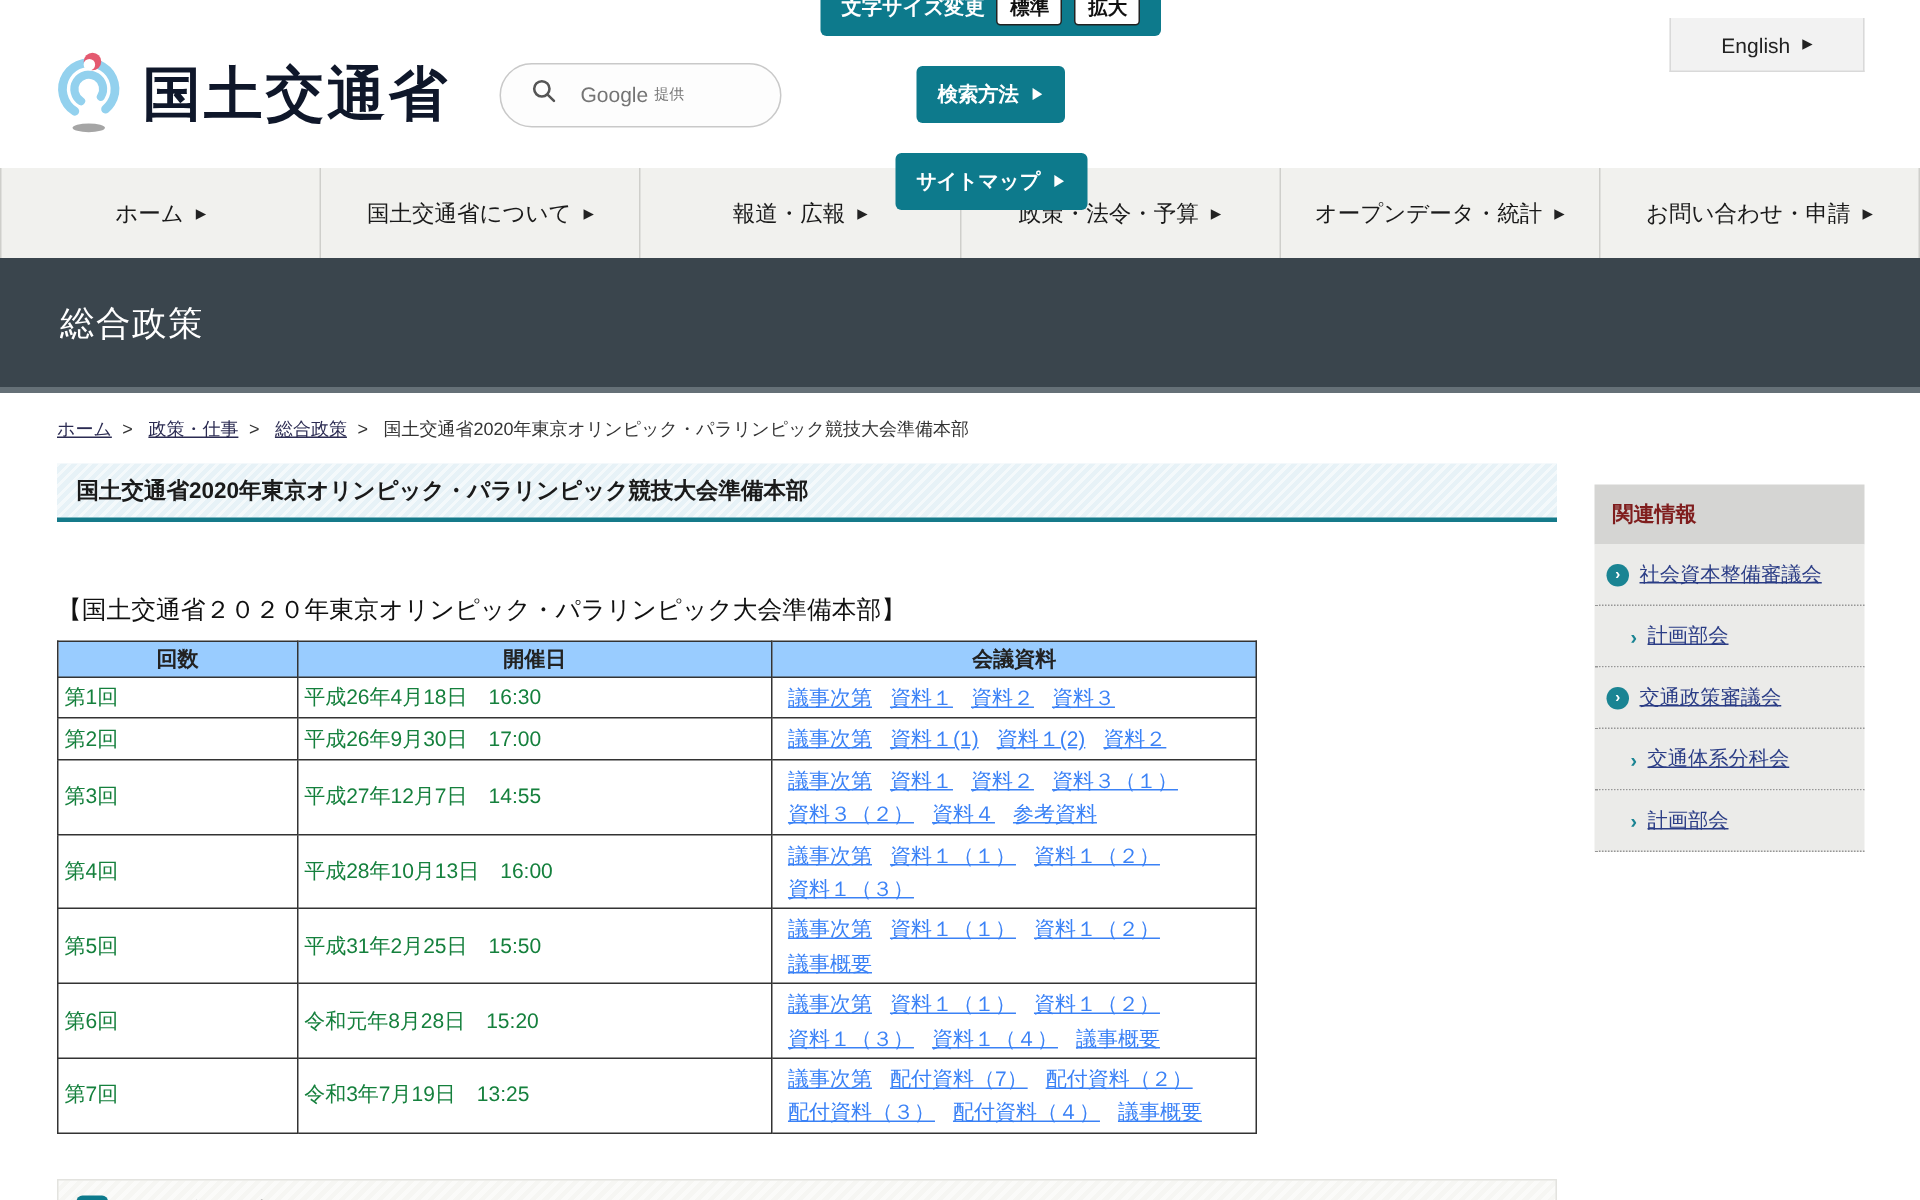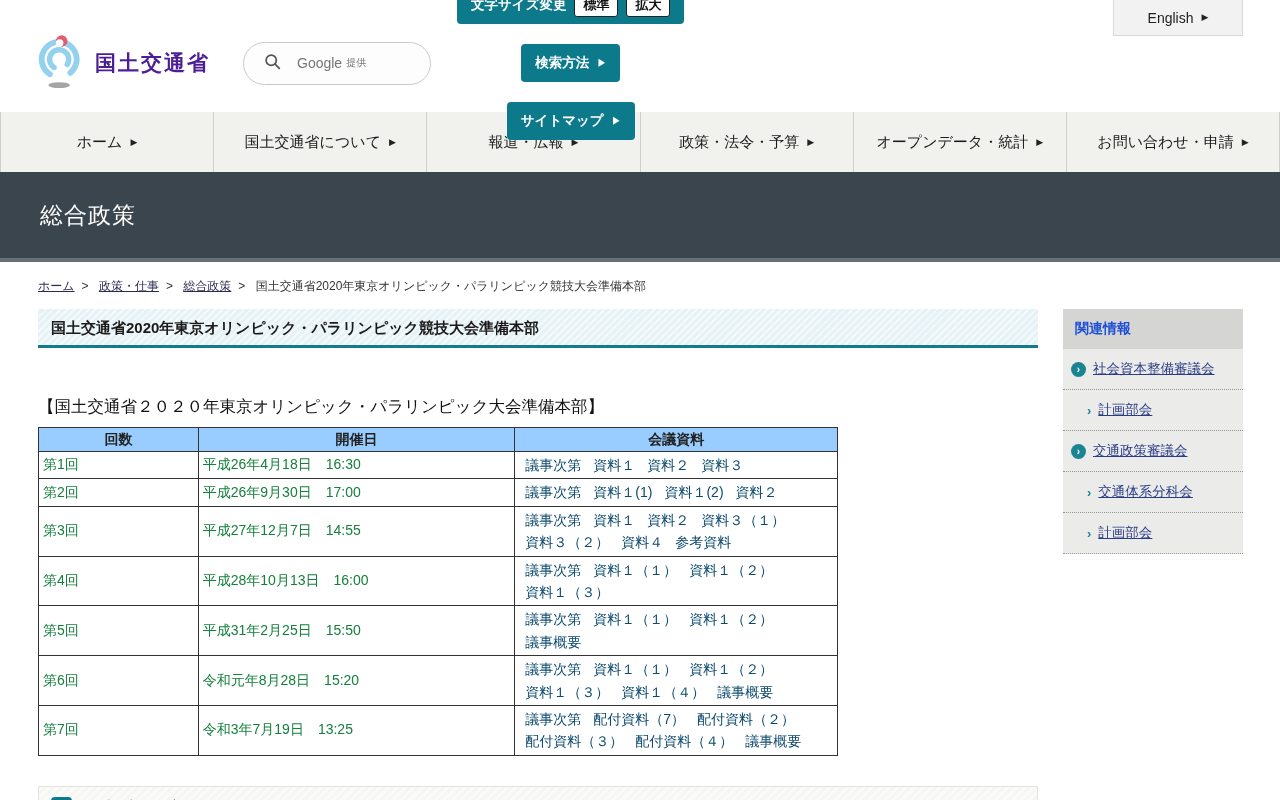--- a/index.html
+++ b/index.html
@@ -1,26 +1,26 @@
 <!DOCTYPE html>
 <html lang="ja"><head>
 <meta charset="utf-8">
 <style>
   * { margin:0; padding:0; box-sizing:border-box; }
   html,body { width:1280px; height:800px; overflow:hidden; background:#fff;
     font-family:"Liberation Sans","DejaVu Sans",sans-serif; color:#222; }
 
   
   .top-header { position:relative; height:112px; background:#fff; }
-  .english-btn { position:absolute; top:0; right:37px; width:130px; height:36px;
+  .english-btn { position:absolute; top:12px; right:37px; width:130px; height:36px;
     background:#f2f2f2; border:1px solid #d9d9d9; border-top:none; display:flex;
     align-items:center; justify-content:center; gap:8px; font-size:14px; color:#222; cursor:pointer; }
   .header-row { display:flex; align-items:center; height:112px; padding:14px 0 0 35px; }
   .logo { display:flex; align-items:center; gap:10px; cursor:pointer; }
-  .logo-text { font-size:21px; font-weight:bold; letter-spacing:2px; color:#4c1d95; }
+  .logo-text { font-size:39px; font-weight:bold; letter-spacing:2px; color:#0f172a; }
   .search-pill { margin-left:33px; width:188px; height:43px; border:1px solid #c9c9c9;
     border-radius:22px; background:#fdfdfd; display:flex; align-items:center; padding:0 14px 0 20px; cursor:pointer; }
   .search-pill .prov { color:#757575; font-size:14px; margin-left:16px; }
   .search-pill .prov-note { color:#757575; font-size:10px; margin-left:4px; }
   .hbtns { display:flex; align-items:center; margin-left:26px; gap:20px;flex-direction:column; }
   .tealbtn { background:#0d7a8c; color:#fff; border:none; border-radius:4px; height:38px;
     display:flex; align-items:center; justify-content:center; gap:8px; font-size:13.5px;
     font-weight:bold; padding:0 14px; cursor:pointer; }
   .chip { background:#fff; color:#111; border:1px solid #222; border-radius:3px;
     font-size:13px; font-weight:bold; padding:2px 8px; }
@@ -52,34 +52,34 @@
     color:#1a1a1a; background:#e7f2f7;
     background-image:repeating-linear-gradient(135deg, rgba(255,255,255,.55) 0 2px, rgba(255,255,255,0) 2px 5px);
     border-bottom:3px solid #157a8a; }
 
   .section-heading { margin-top:48px; font-size:16.5px; color:#111; }
 
   table.meeting { margin-top:9px; border-collapse:collapse; width:800px; font-size:14px; }
   table.meeting th, table.meeting td { border:1px solid #333; padding:2px 4px; }
   table.meeting th { background:#99ccff; font-weight:bold; height:24px; }
   td.links-cell { line-height:1.6; padding:3px 4px; }
-  td.links-cell a { color:#0c4a6e; margin:0 6px; white-space:nowrap; cursor:pointer; }
+  td.links-cell a { color:#3b82f6; text-decoration:underline; margin:0 6px; white-space:nowrap; cursor:pointer; }
   td.kai, td.date { color:#15803d; }
 
   .contact-box { margin-top:30px; background:#f6f6f3; border:1px solid #e3e3df;
     background-image:repeating-linear-gradient(135deg, rgba(255,255,255,.5) 0 3px, rgba(255,255,255,0) 3px 6px);
     padding:10px 12px 24px 12px; display:flex; align-items:center; gap:10px; }
   .phone-badge { width:21px; height:21px; background:#0d7a8c; border-radius:4px;
     display:flex; align-items:center; justify-content:center; flex:0 0 auto; }
   .contact-label { font-size:14px; color:#1a1a1a; }
 
   
   .sidebar { width:180px; margin-left:25px; }
-  .sb-title { background:#d5d5d3; font-size:14px; font-weight:bold; color:#1d4ed8;
-    padding:11px 12px; }
+  .sb-title { background:#d5d5d3; font-size:14px; font-weight:bold; color:#7f1d1d;
+    padding:11px 12px;margin-top:14px; }
   .sb-item { background:#ebebe9; border-bottom:1px dotted #969696; padding:11px 8px;
     display:flex; align-items:center; gap:7px; font-size:13.5px; cursor:pointer; }
   .sb-item a { color:#2a3c85; text-decoration:underline; }
   .sb-item.lv2 { padding-left:24px; }
   .circ { width:15px; height:15px; border-radius:50%; background:#1a8493; color:#fff;
     font-size:10px; font-weight:bold; display:flex; align-items:center; justify-content:center; flex:0 0 auto; }
   .chev { color:#1a8493; font-weight:bold; font-size:13px; flex:0 0 auto; }
 </style>
 </head>
 <body>

